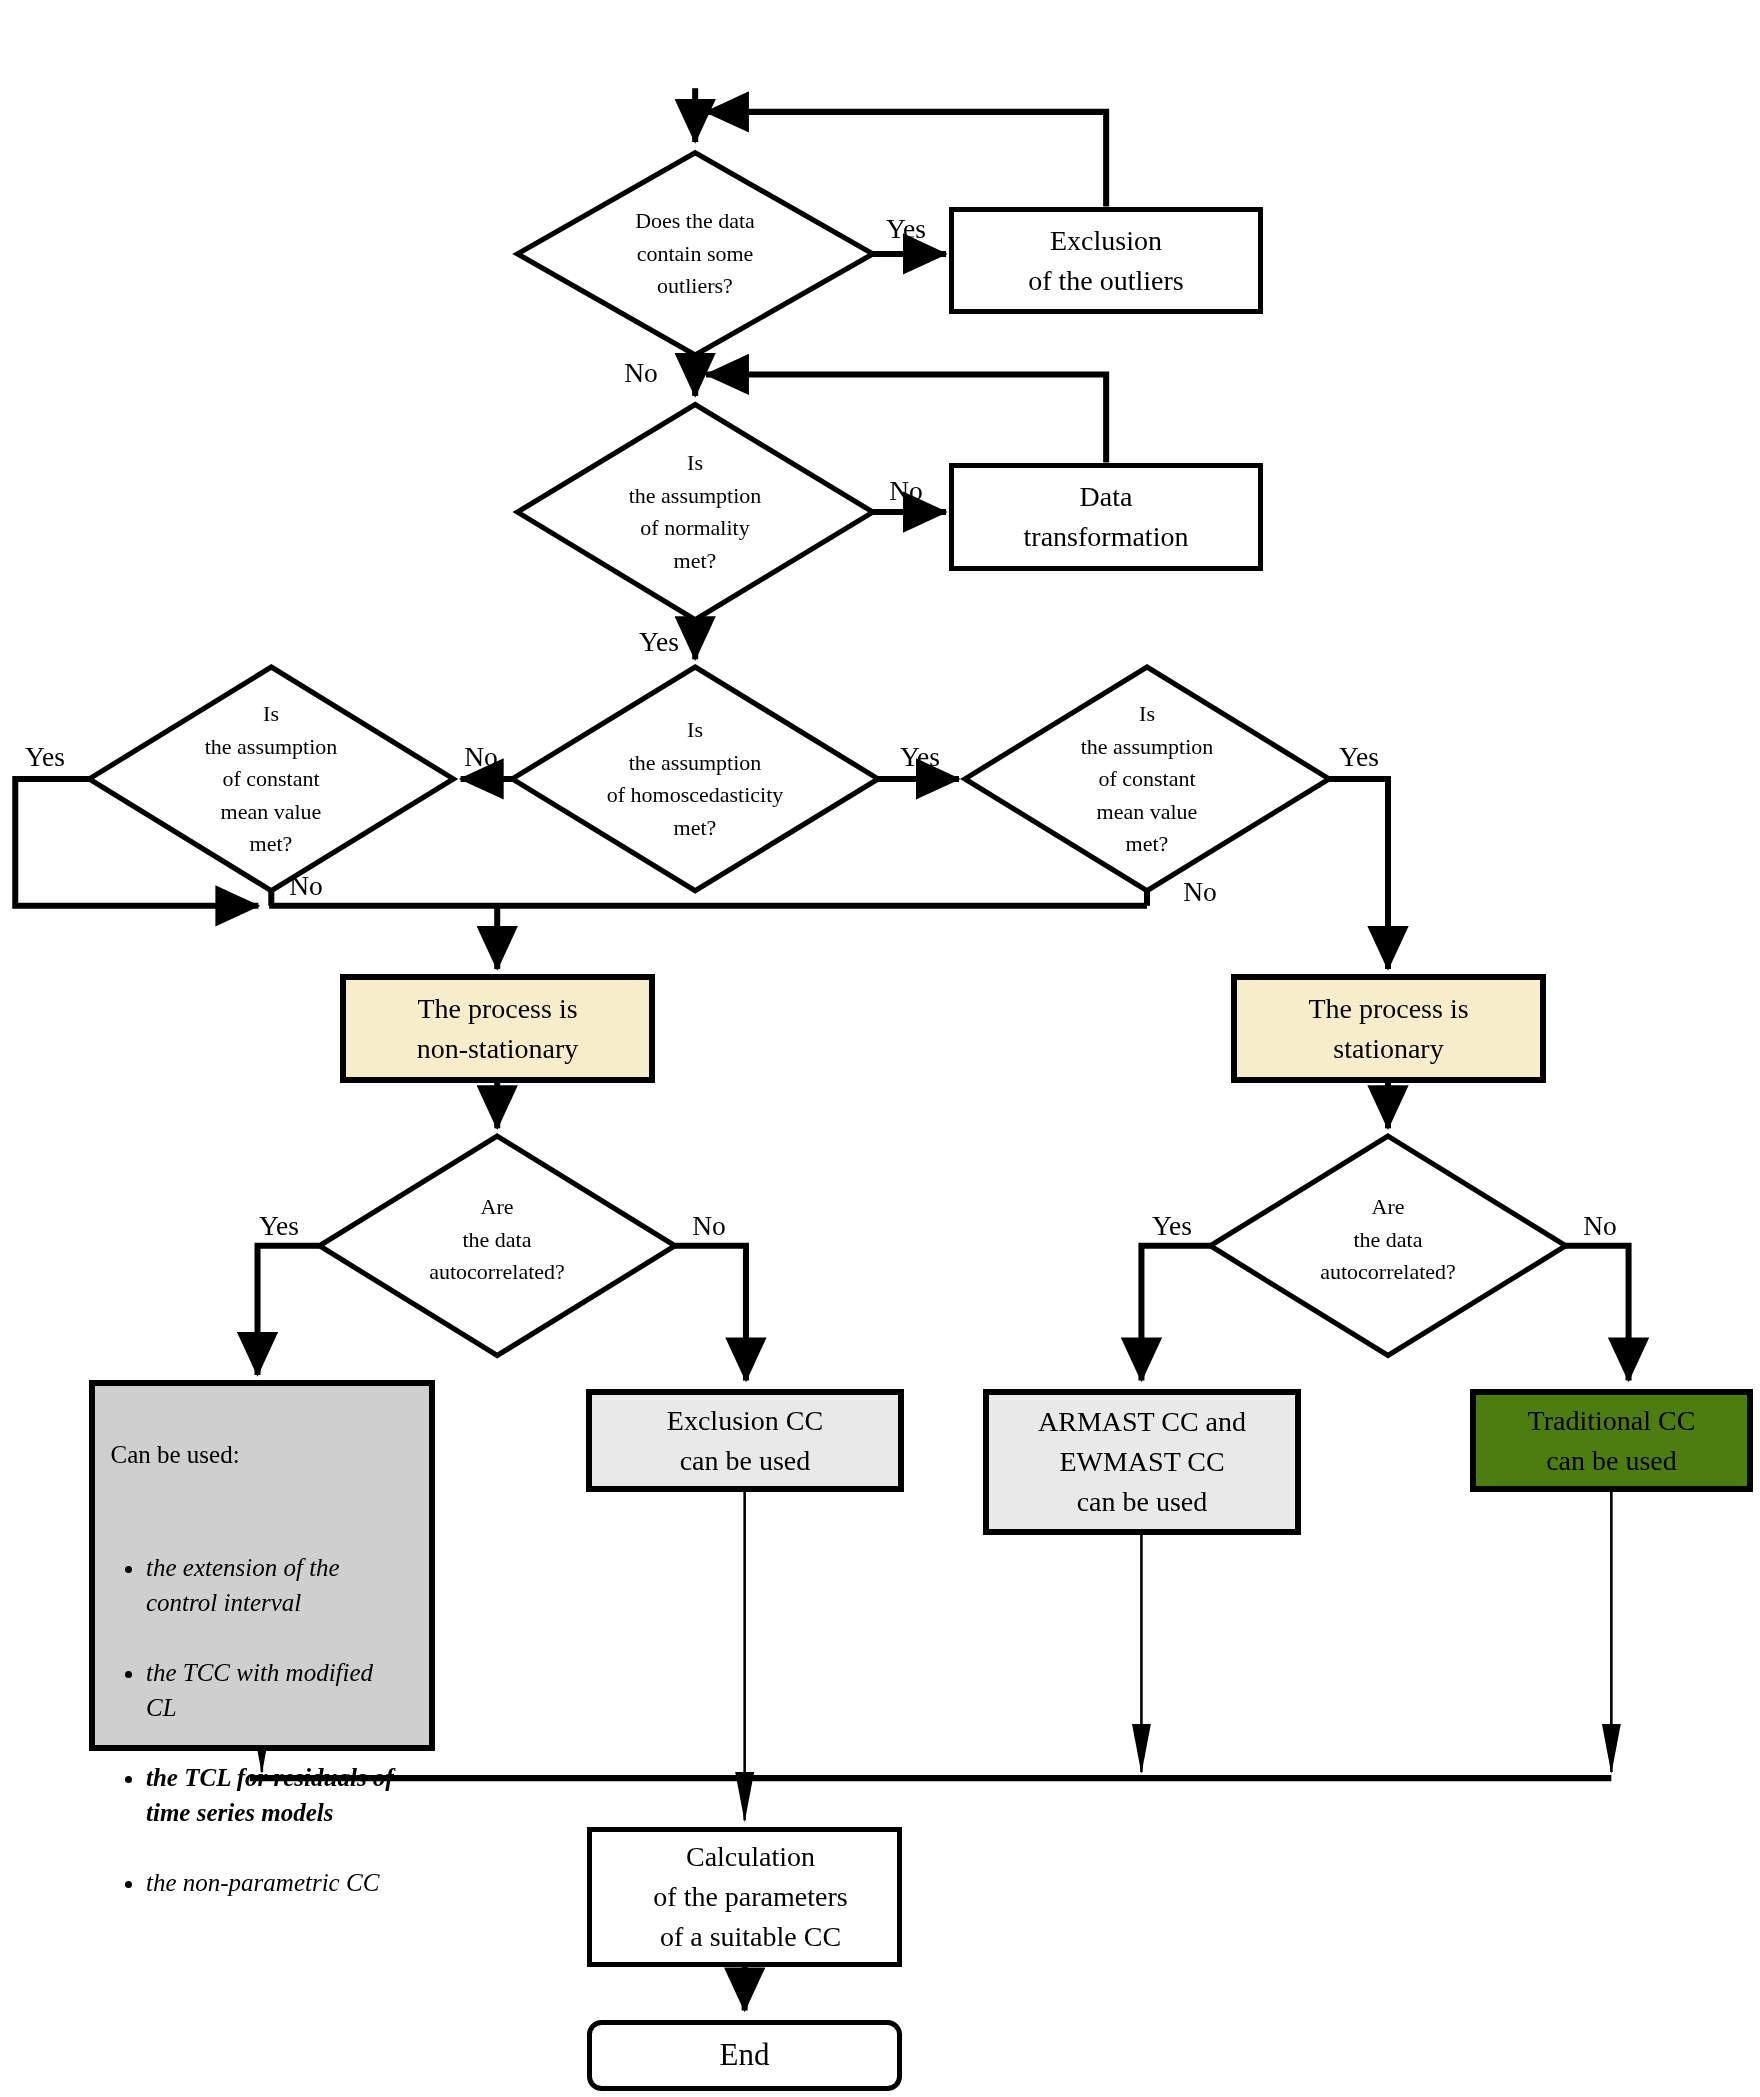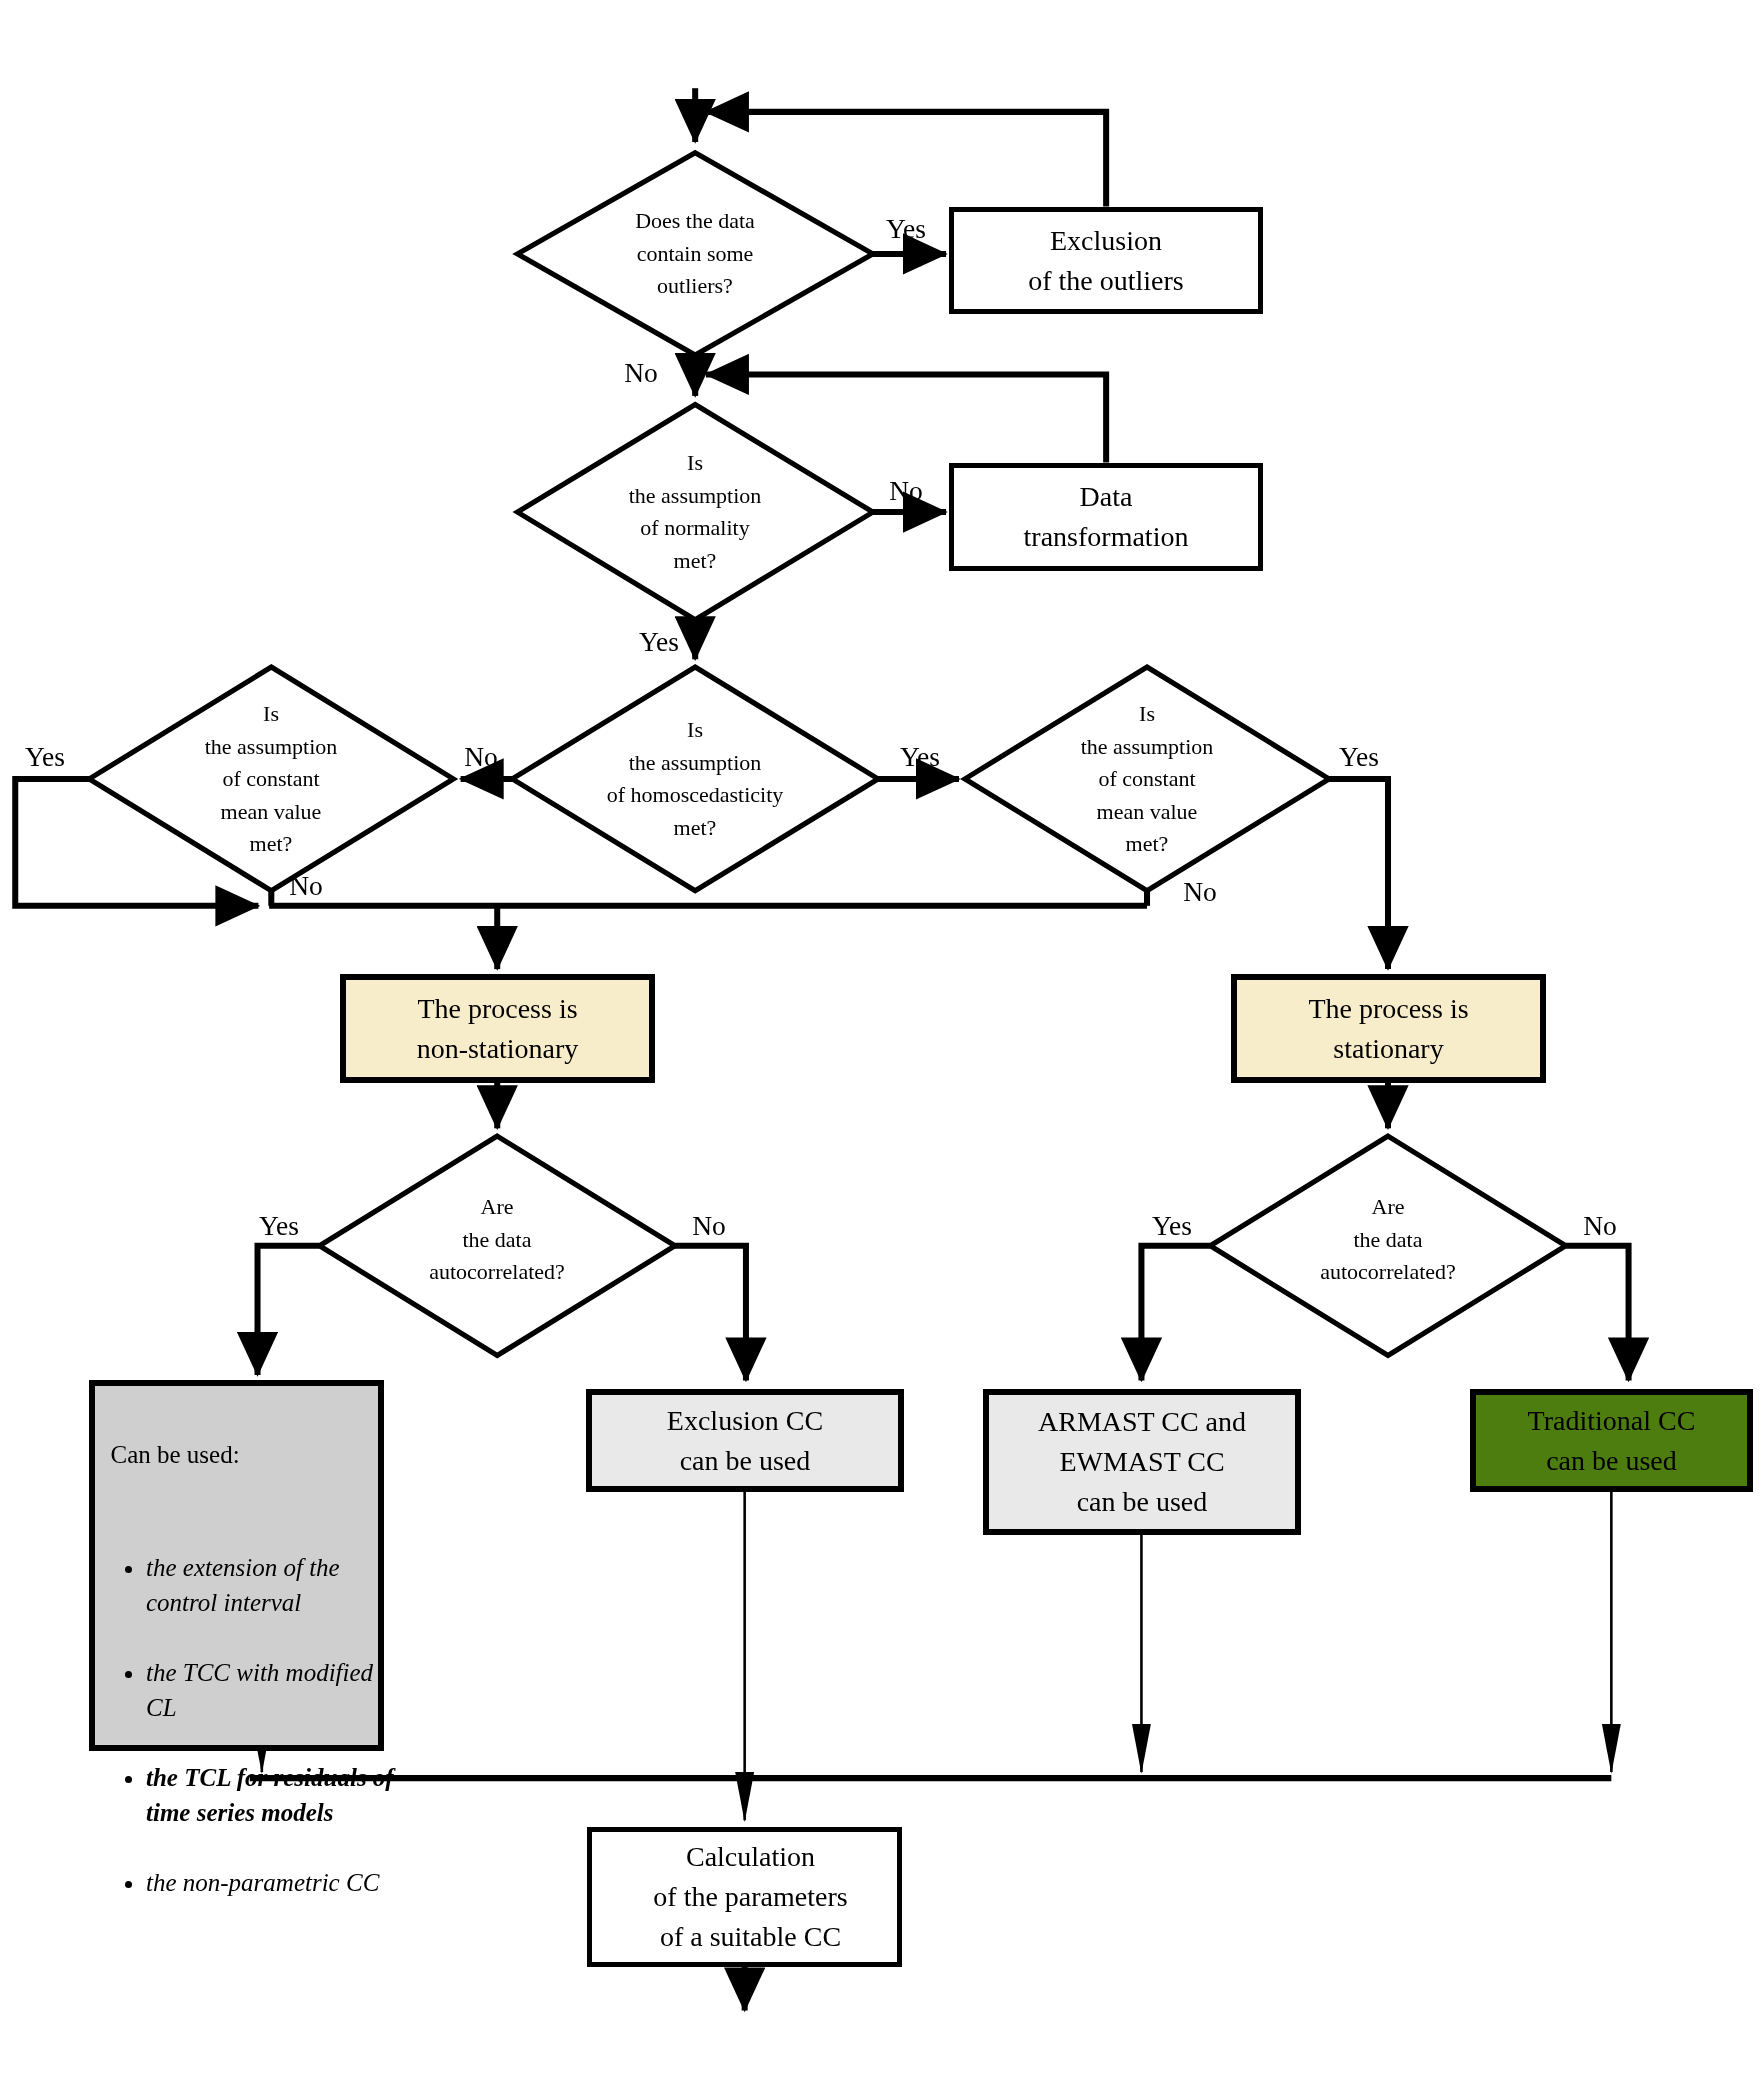--- a/index.html
+++ b/index.html
@@ -129,21 +129,21 @@
 
   <div class="node" style="left:949px;top:463px;width:314px;height:108px;">Data
 transformation</div>
 
   <div class="node highlight" style="left:340px;top:974px;width:315px;height:109px;background:#f8edcb;">The process is
 non-stationary</div>
 
   <div class="node highlight" style="left:1231px;top:974px;width:315px;height:109px;background:#f8edcb;">The process is
 stationary</div>
 
-  <div class="node listbox" style="left:89px;top:1380px;width:295px;height:371px;background:#cfcfcf;">
+  <div class="node listbox" style="left:89px;top:1380px;width:346px;height:371px;background:#cfcfcf;">
     <div class="list-heading">Can be used:</div>
     <ul class="uses">
       <li>the extension of the control interval</li>
       <li>the TCC with modified CL</li>
       <li class="item-bold">the TCL for residuals of time series models</li>
       <li>the non-parametric CC</li>
     </ul>
   </div>
 
   <div class="node result" style="left:586px;top:1389px;width:318px;height:103px;background:#e9e9e9;">Exclusion CC
@@ -153,20 +153,21 @@
 EWMAST CC
 can be used</div>
 
   <div class="node result" style="left:1470px;top:1389px;width:283px;height:103px;background:#4d7c0f;">Traditional CC
 can be used</div>
 
   <div class="node" style="left:587px;top:1827px;width:315px;height:140px;padding-left:12px;">Calculation
 of the parameters
 of a suitable CC</div>
 
+  <div class="node rounded" style="left:587px;top:2020px;width:315px;height:71px;">End</div>
 
   <div class="diamond-label" style="left:695px;top:254px;">Does the data
 contain some
 outliers?</div>
   <div class="diamond-label" style="left:695px;top:512px;">Is
 the assumption
 of normality
 met?</div>
   <div class="diamond-label" style="left:695px;top:779px;">Is
 the assumption

